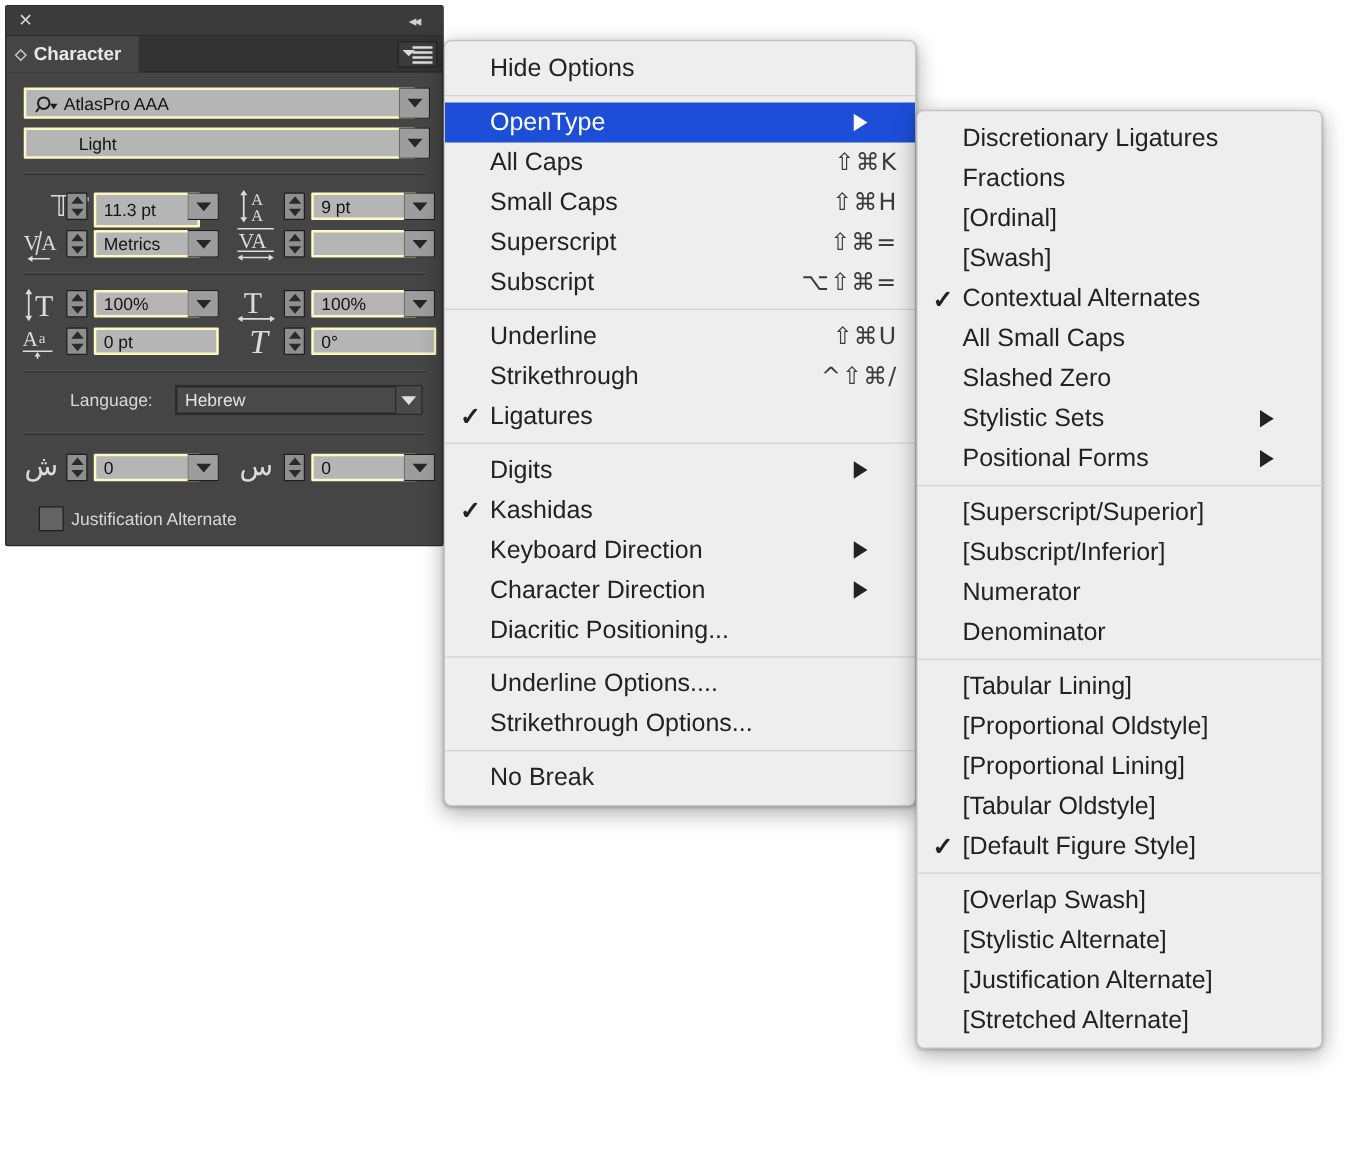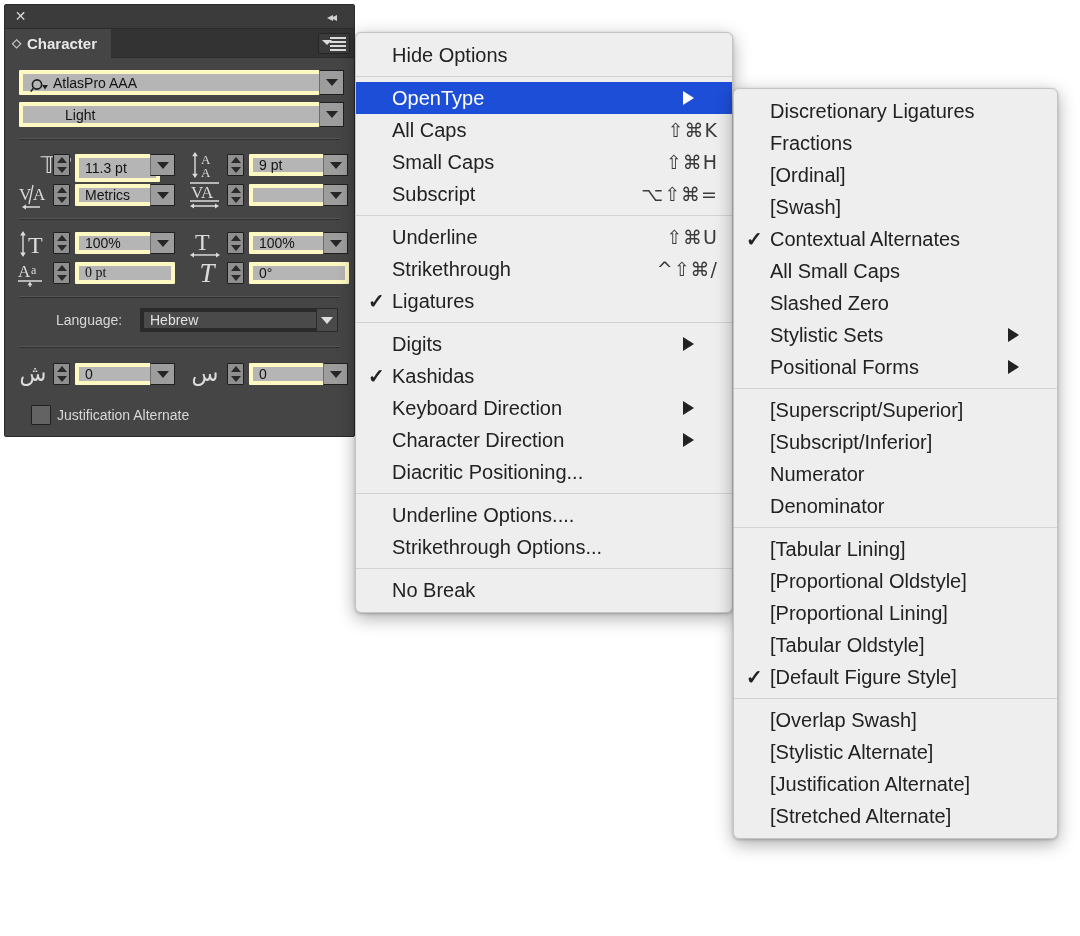--- a/index.html
+++ b/index.html
@@ -78,21 +78,21 @@
   }
 
   .panel-body { position: absolute; left: 0; top: 53px; width: 100%; }
 
   .sep { position: absolute; height: 1px; background: #555555; left: 14px; right: 14px; }
   .sep::after { content:""; display:block; position:relative; top:1px; height:1px; background:#2f2f2f; }
 
   
   .fld {
     position: absolute; box-sizing: border-box;
-    background: #b5b5b5; border: 4px solid #fef9c3;
+    background: #b5b5b5; border: 2px solid #fef9c3;
     color: #131313; font-size: 14px;
     display: flex; align-items: center; padding-left: 6px;
     border-radius: 1px;
   }
   .fld.dark { background: #4a4a4a; color: #e2e2e2; border-color:#2a2a2a;}
   .drop {
     position: absolute; box-sizing: border-box;
     width: 25px; background: #9d9d9d;
     border: 1px solid #1f1f1f; border-left: 1px solid #6d6d6d;
     border-radius: 0 1px 1px 0;
@@ -351,21 +351,21 @@
           <text x="13" y="14" font-size="12" fill="#dcdcdc" font-family="Liberation Serif, serif">a</text>
           <line x1="0" y1="21" x2="24" y2="21" stroke="#dcdcdc" stroke-width="1.3"></line>
           <line x1="12" y1="27" x2="12" y2="23" stroke="#dcdcdc" stroke-width="1.3"></line>
           <polygon points="12,21.5 9.6,25.2 14.4,25.2" fill="#dcdcdc"></polygon>
         </svg>
       </div>
       <div class="stepper" style="left:48px; top:204px;">
           <span class="up"></span>
           <span class="dn"></span>
         </div>
-      <div class="fld" style="left:70px; top:204px; width:100px; height:22px;font-family:Liberation Serif, serif;">
+      <div class="fld" style="left:70px; top:204px; width:100px; height:22px;">
         <span>0 pt</span>
       </div>
 
       <div class="ico" style="left:186px; top:200px; width:32px; height:30px; font-size:27px; font-style:italic;">T</div>
       <div class="stepper" style="left:222px; top:204px;">
           <span class="up"></span>
           <span class="dn"></span>
         </div>
       <div class="fld" style="left:244px; top:204px; width:100px; height:22px;">
         <span>0°</span>
@@ -425,20 +425,24 @@
       </div>
       <div class="mi">
         <span>All Caps</span>
         <span class="sc">⇧⌘K</span>
       </div>
       <div class="mi">
         <span>Small Caps</span>
         <span class="sc">⇧⌘H</span>
       </div>
       <div class="mi">
+        <span>Superscript</span>
+        <span class="sc">⇧⌘=</span>
+      </div>
+      <div class="mi">
         <span>Subscript</span>
         <span class="sc">⌥⇧⌘=</span>
       </div>
       <div class="msep"></div>
       <div class="mi">
         <span>Underline</span>
         <span class="sc">⇧⌘U</span>
       </div>
       <div class="mi">
         <span>Strikethrough</span>

